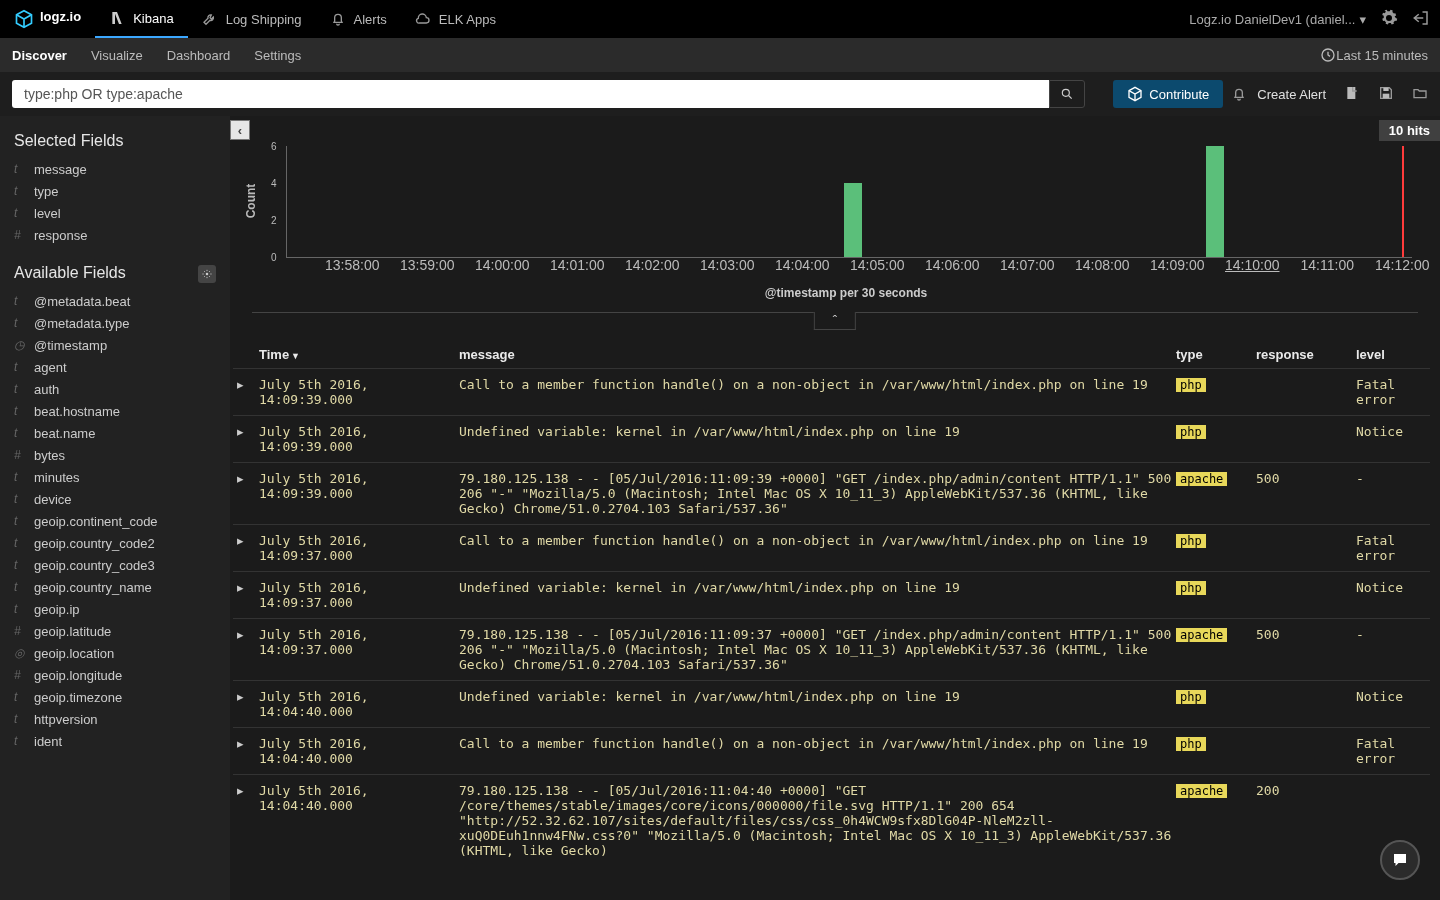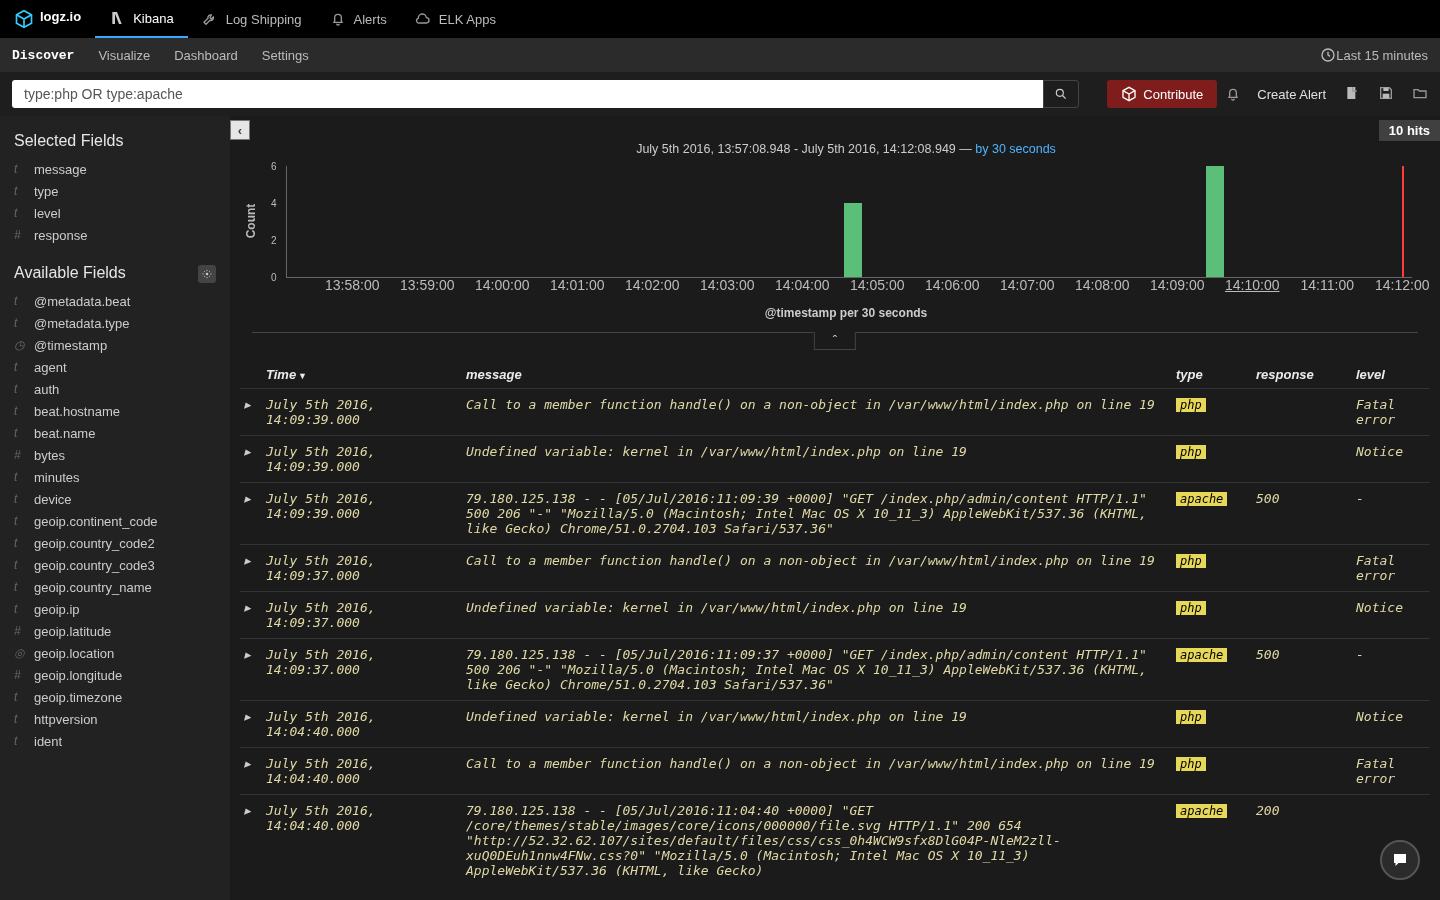--- a/index.html
+++ b/index.html
@@ -47,21 +47,21 @@
 .knav{
   height:34px;
   background:#2b2b2b;
   display:flex;
   align-items:center;
   padding:0 12px;
   gap:24px;
   color:#bbb;
 }
 .knav span{cursor:pointer;}
-.knav span.on{color:#fff;font-weight:600;font-family:Liberation Mono, monospace;}
+.knav span.on{color:#fff;font-weight:600;}
 .knav .kright{margin-left:auto;display:flex;align-items:center;gap:0;}
 .knav .kright svg{width:16px;height:16px;fill:#bbb;}
 
 .qrow{
   height:44px;
   background:#1e1e1e;
   display:flex;
   align-items:center;
   padding:0 12px;
   gap:8px;
@@ -79,29 +79,29 @@
 .qsearch{
   height:28px;width:36px;
   background:#1d1d1d;
   border:1px solid #444;
   border-radius:0 3px 3px 0;
   display:flex;align-items:center;justify-content:center;
   margin-left:-8px;
 }
 .qsearch svg{width:14px;height:14px;fill:#ccc;}
 .contrib{
-  background:#7f1d1d;
+  background:#0c4a6e;
   color:#fff;
   height:28px;
   padding:0 14px;
   border-radius:3px;
   display:flex;align-items:center;gap:6px;
   font-weight:500;
 }
-.calert{display:flex;align-items:center;gap:16px;}
+.calert{display:flex;align-items:center;gap:10px;}
 .qicons svg{width:16px;height:16px;fill:#bbb;}
 .qicons{display:flex;gap:18px;margin-left:10px;}
 
 
 .main{display:flex;height:calc(900px - 38px - 34px - 44px);}
 
 .side{
   width:230px;
   background:#222;
   padding:10px 14px;
@@ -141,21 +141,21 @@
 .bar{position:absolute;bottom:0;width:18px;background:#5bbf7a;}
 .redline{position:absolute;bottom:0;width:2px;background:#ff3b3b;height:100%;}
 .xlabel{text-align:center;color:#ccc;font-weight:600;font-size:12px;margin-top:14px;}
 .chart-div{border-top:1px solid #444;position:relative;margin:8px 22px 0;}
 .chart-up{
   position:absolute;left:50%;top:-1px;transform:translateX(-50%);
   background:#1b1b1b;border:1px solid #444;border-top:none;
   padding:1px 18px;color:#ccc;
 }
 
-.tbl{margin:28px 10px 0 10px;font-style:italic;}
+.tbl{margin:28px 10px 0 3px;}
 .thead{display:flex;font-weight:600;color:#eaeaea;font-size:13px;padding:6px 4px;}
 .col-caret{width:22px;}
 .col-time{width:200px;}
 .col-msg{flex:1;}
 .col-type{width:80px;}
 .col-resp{width:100px;}
 .col-lvl{width:70px;}
 .row{display:flex;padding:8px 4px;border-top:1px solid #333;font-size:13px;}
 .mono{font-family:ui-monospace,Menlo,Consolas,monospace;color:#e0d9a6;}
 .caret{color:#ccc;}
@@ -199,20 +199,32 @@
     <svg viewBox="0 0 24 24" class="stroke">
         <path d="M6 17h12l-1-2v-5a5 5 0 0 0-10 0v5zM10 19a2 2 0 0 0 4 0"></path>
       </svg>
     <span>Alerts</span>
   </div>
   <div class="tab-top">
     <svg viewBox="0 0 24 24" class="stroke">
         <path d="M7 18h10a4 4 0 0 0 0-8 6 6 0 0 0-12 1 3.5 3.5 0 0 0 2 7z"></path>
       </svg>
     <span>ELK Apps</span>
+  </div>
+  <div class="top-right">
+    <span style="display:flex;align-items:center;gap:4px;">
+      <span>Logz.io DanielDev1 (daniel...</span>
+      <span>▾</span>
+    </span>
+    <span><svg viewBox="0 0 24 24">
+          <path d="M12 8a4 4 0 1 0 0 8 4 4 0 0 0 0-8zm9 4l2 1-1 3-2-.5-2 2 .5 2-3 1-1-2h-3l-1 2-3-1 .5-2-2-2-2 .5-1-3 2-1v-3l-2-1 1-3 2 .5 2-2L6 2l3-1 1 2h3l1-2 3 1-.5 2 2 2 2-.5 1 3-2 1z" fill="#999"></path>
+        </svg></span>
+    <span><svg viewBox="0 0 24 24" class="stroke">
+          <path d="M14 4h6v16h-6M3 12h12M9 7l-6 5 6 5"></path>
+        </svg></span>
   </div>
 </div>
 
 <div class="knav">
   <span class="on">Discover</span>
   <span>Visualize</span>
   <span>Dashboard</span>
   <span>Settings</span>
   <div class="kright">
     <svg viewBox="0 0 24 24">
@@ -378,23 +390,20 @@
           <span>ident</span>
         </div>
       </div>
   </div>
 
   <div class="content">
     <div class="collapse-side">‹</div>
     <div class="hits">10 hits</div>
 
     <div class="chart-wrap">
-      <div class="chart-title">
-        <span>July 5th 2016, 13:57:08.948 - July 5th 2016, 14:12:08.949 — </span><span class="by">by 30 seconds</span>
-      </div>
       <div class="chart-area">
         <div class="ylabel">Count</div>
         <div class="plot" id="plot">
             <span class="tick" style="bottom: 0%; transform: translateY(50%);">0</span>
             <span class="tick" style="bottom: 33.3333%; transform: translateY(50%);">2</span>
             <span class="tick" style="bottom: 66.6667%; transform: translateY(50%);">4</span>
             <span class="tick" style="bottom: 100%; transform: translateY(50%);">6</span>
             <span class="xtick" style="left: 5.8%;">13:58:00</span>
             <span class="xtick" style="left: 12.4667%;">13:59:00</span>
             <span class="xtick" style="left: 19.1333%;">14:00:00</span>

